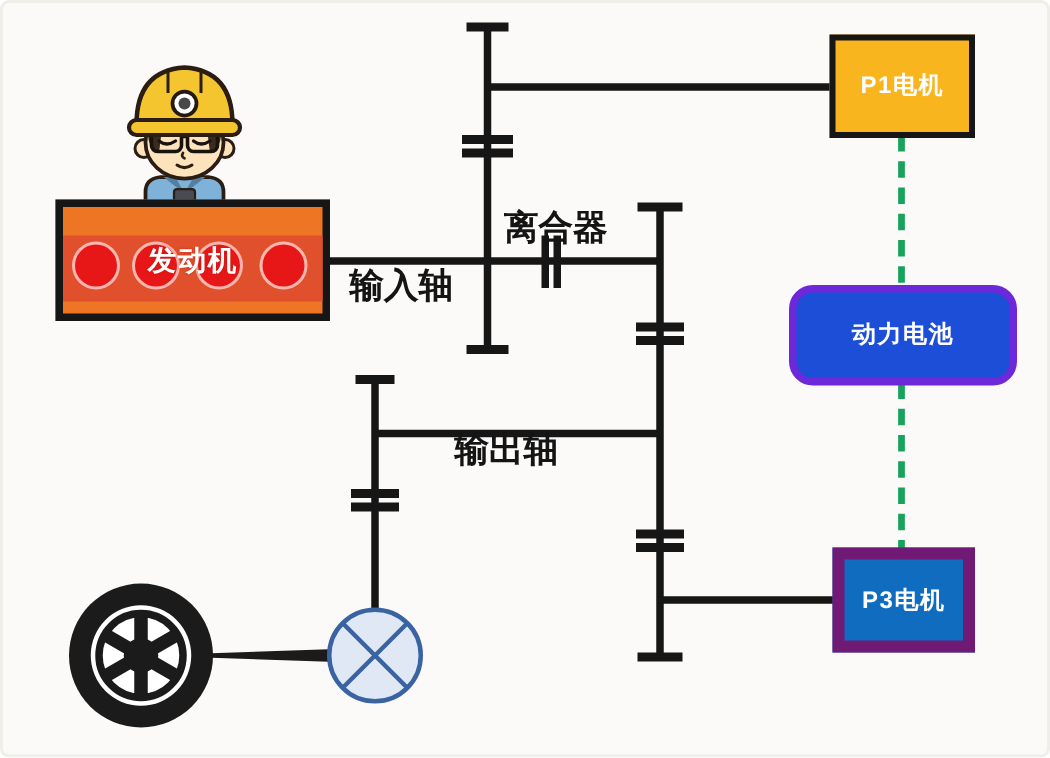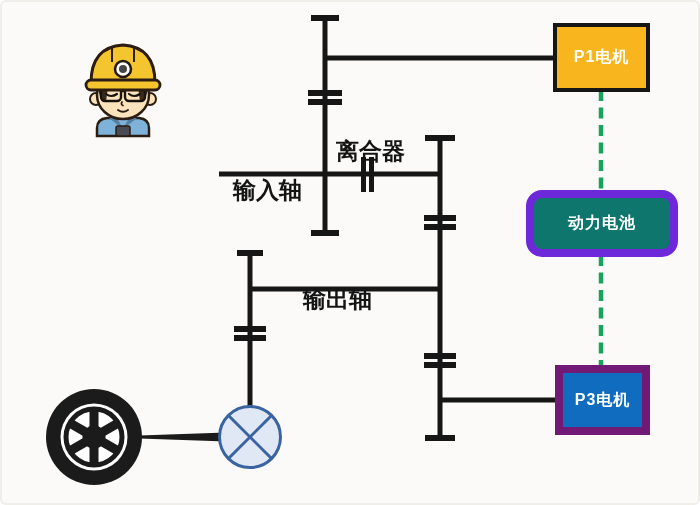--- a/index.html
+++ b/index.html
@@ -16,21 +16,21 @@
     color:#ffffff;font-weight:bold;font-size:16px;letter-spacing:1px;
   }
   .engine{left:37px;top:133px;width:183px;height:81px;background:#EE7524;border:5px solid #161616;font-size:19px;}
   .engine-band{position:absolute;left:0;right:0;top:19px;height:44px;background:#E1502C;}
   .cyl{
     position:absolute;top:4px;width:32px;height:32px;border-radius:50%;
     background:#E81717;border:2px solid rgba(255,235,225,0.75);
   }
   .engine-label{position:relative;z-index:3;text-shadow:0 0 2px rgba(180,20,10,.6);}
   .p1{left:553px;top:23px;width:97px;height:69px;background:#F9B51E;border:4px solid #161616;}
-  .battery{left:526px;top:190px;width:152px;height:67px;background:#0f766e;border:8px solid #6d28d9;border-radius:16px;}
+  .battery{left:526px;top:190px;width:152px;height:67px;background:#1d4ed8;border:5px solid #6d28d9;border-radius:16px;}
   .p3{left:555px;top:365px;width:95px;height:70px;background:#0F6CBF;border:8px solid #701a75;}
   .shaft-label{
     position:absolute;z-index:2;font-size:23px;font-weight:600;color:#141414;white-space:nowrap;
   }
   .lbl-input{left:233px;top:141px;margin-top:34px;}
   .lbl-clutch{left:336px;top:136px;}
   .lbl-output{left:303px;top:284px;}
 </style>
 </head>
 <body>
@@ -117,20 +117,29 @@
       </g>
       <circle cx="94" cy="437" r="11.5" fill="#1B1B1B"></circle>
     </g>
     <g>
       <circle cx="250" cy="437" r="30.5" fill="#DFE8F4" stroke="#3A63A1" stroke-width="3"></circle>
       <line x1="228.5" y1="415.5" x2="271.5" y2="458.5" stroke="#3A63A1" stroke-width="3"></line>
       <line x1="271.5" y1="415.5" x2="228.5" y2="458.5" stroke="#3A63A1" stroke-width="3"></line>
     </g>
   </svg>
 
+  <div class="node engine">
+    <div class="engine-band">
+        <div class="cyl" style="left: 6px;"></div>
+        <div class="cyl" style="left: 46px;"></div>
+        <div class="cyl" style="left: 88px;"></div>
+        <div class="cyl" style="left: 131px;"></div>
+      </div>
+    <span class="engine-label">发动机</span>
+  </div>
 
   <div class="node p1">
     <span>P1电机</span>
   </div>
 
   <div class="node battery">
     <span>动力电池</span>
   </div>
 
   <div class="node p3">

